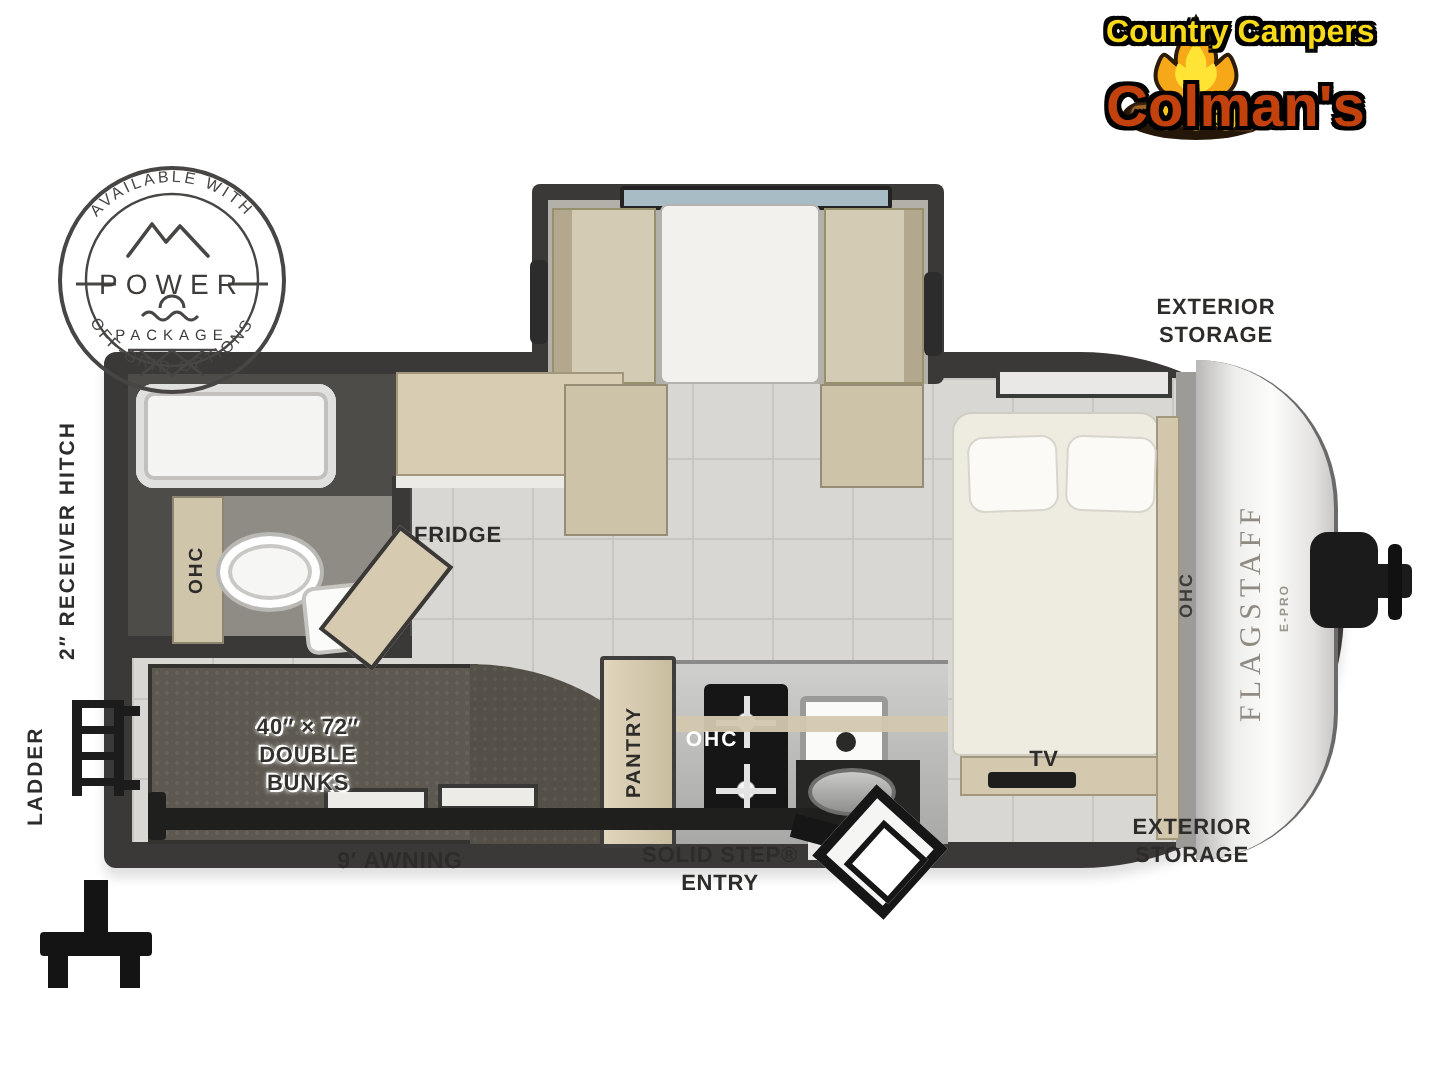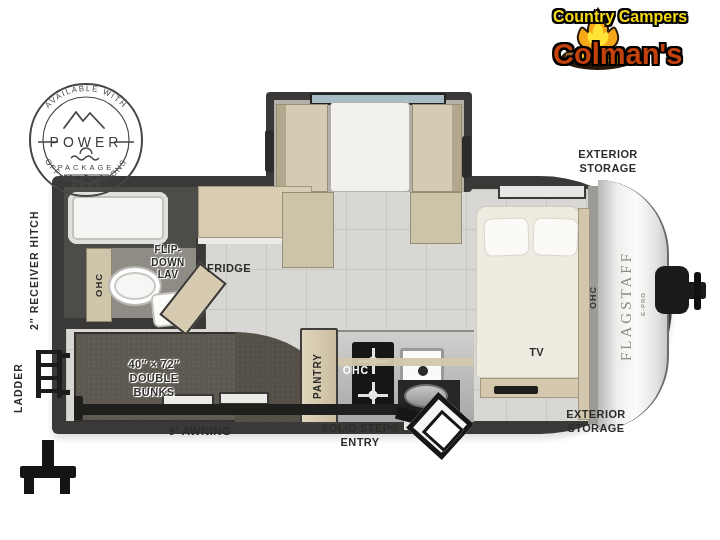--- a/index.html
+++ b/index.html
@@ -212,23 +212,20 @@
   <div class="shower"></div>
   <div class="bath-floor"></div>
   <div class="ohc-cab">
     <div class="vlbl" style="position:absolute;left:6px;top:2px;height:68px;font-size:9.5px;">OHC</div>
   </div>
   <div class="toilet"></div>
   <div class="lav"></div>
   <div class="wall-v"></div>
   <div class="wall-mid"></div>
   <div class="angled-door"></div>
-  <div class="lbl halo" style="left:140px;top:244px;width:56px;font-size:10px;">FLIP-
-DOWN
-LAV</div>
 
   <div class="conv-cab"></div>
   <div class="conv-front"></div>
   <div class="cab-ul"></div>
   <div class="cab-ur"></div>
   <div class="lbl" style="left:196px;top:262px;width:66px;">FRIDGE</div>
 
   <div class="bunks"></div>
   <div class="bunk-curve"></div>
   <div class="win-b1"></div>
@@ -251,21 +248,21 @@
   <div class="lbl" style="left:334px;top:364px;width:44px;color:#fff;font-size:10.5px;letter-spacing:1px;">OHC</div>
   <div class="entry-dark"></div>
   <div class="sink-bowl"></div>
 
   <div class="bed"></div>
   <div class="pillow1"></div>
   <div class="pillow2"></div>
   <div class="bed-foot"></div>
   <div class="tv-bar"></div>
   <div class="bed-rail"></div>
-  <div class="lbl" style="left:500px;top:346px;width:44px;text-align:right;">TV</div>
+  <div class="lbl" style="left:500px;top:374px;width:44px;">TV</div>
   <div class="vlbl" style="left:588px;top:272px;height:52px;width:16px;font-size:9px;color:#3c3b39;">OHC</div>
 
   <div class="awning-rail"></div>
   <div class="awning-bracket"></div>
   <div class="ladder"></div>
   <div class="ladder-hook1"></div>
   <div class="ladder-hook2"></div>
   <div class="rh-tube"></div>
   <div class="rh-post"></div>
   <div class="rh-footL"></div>

